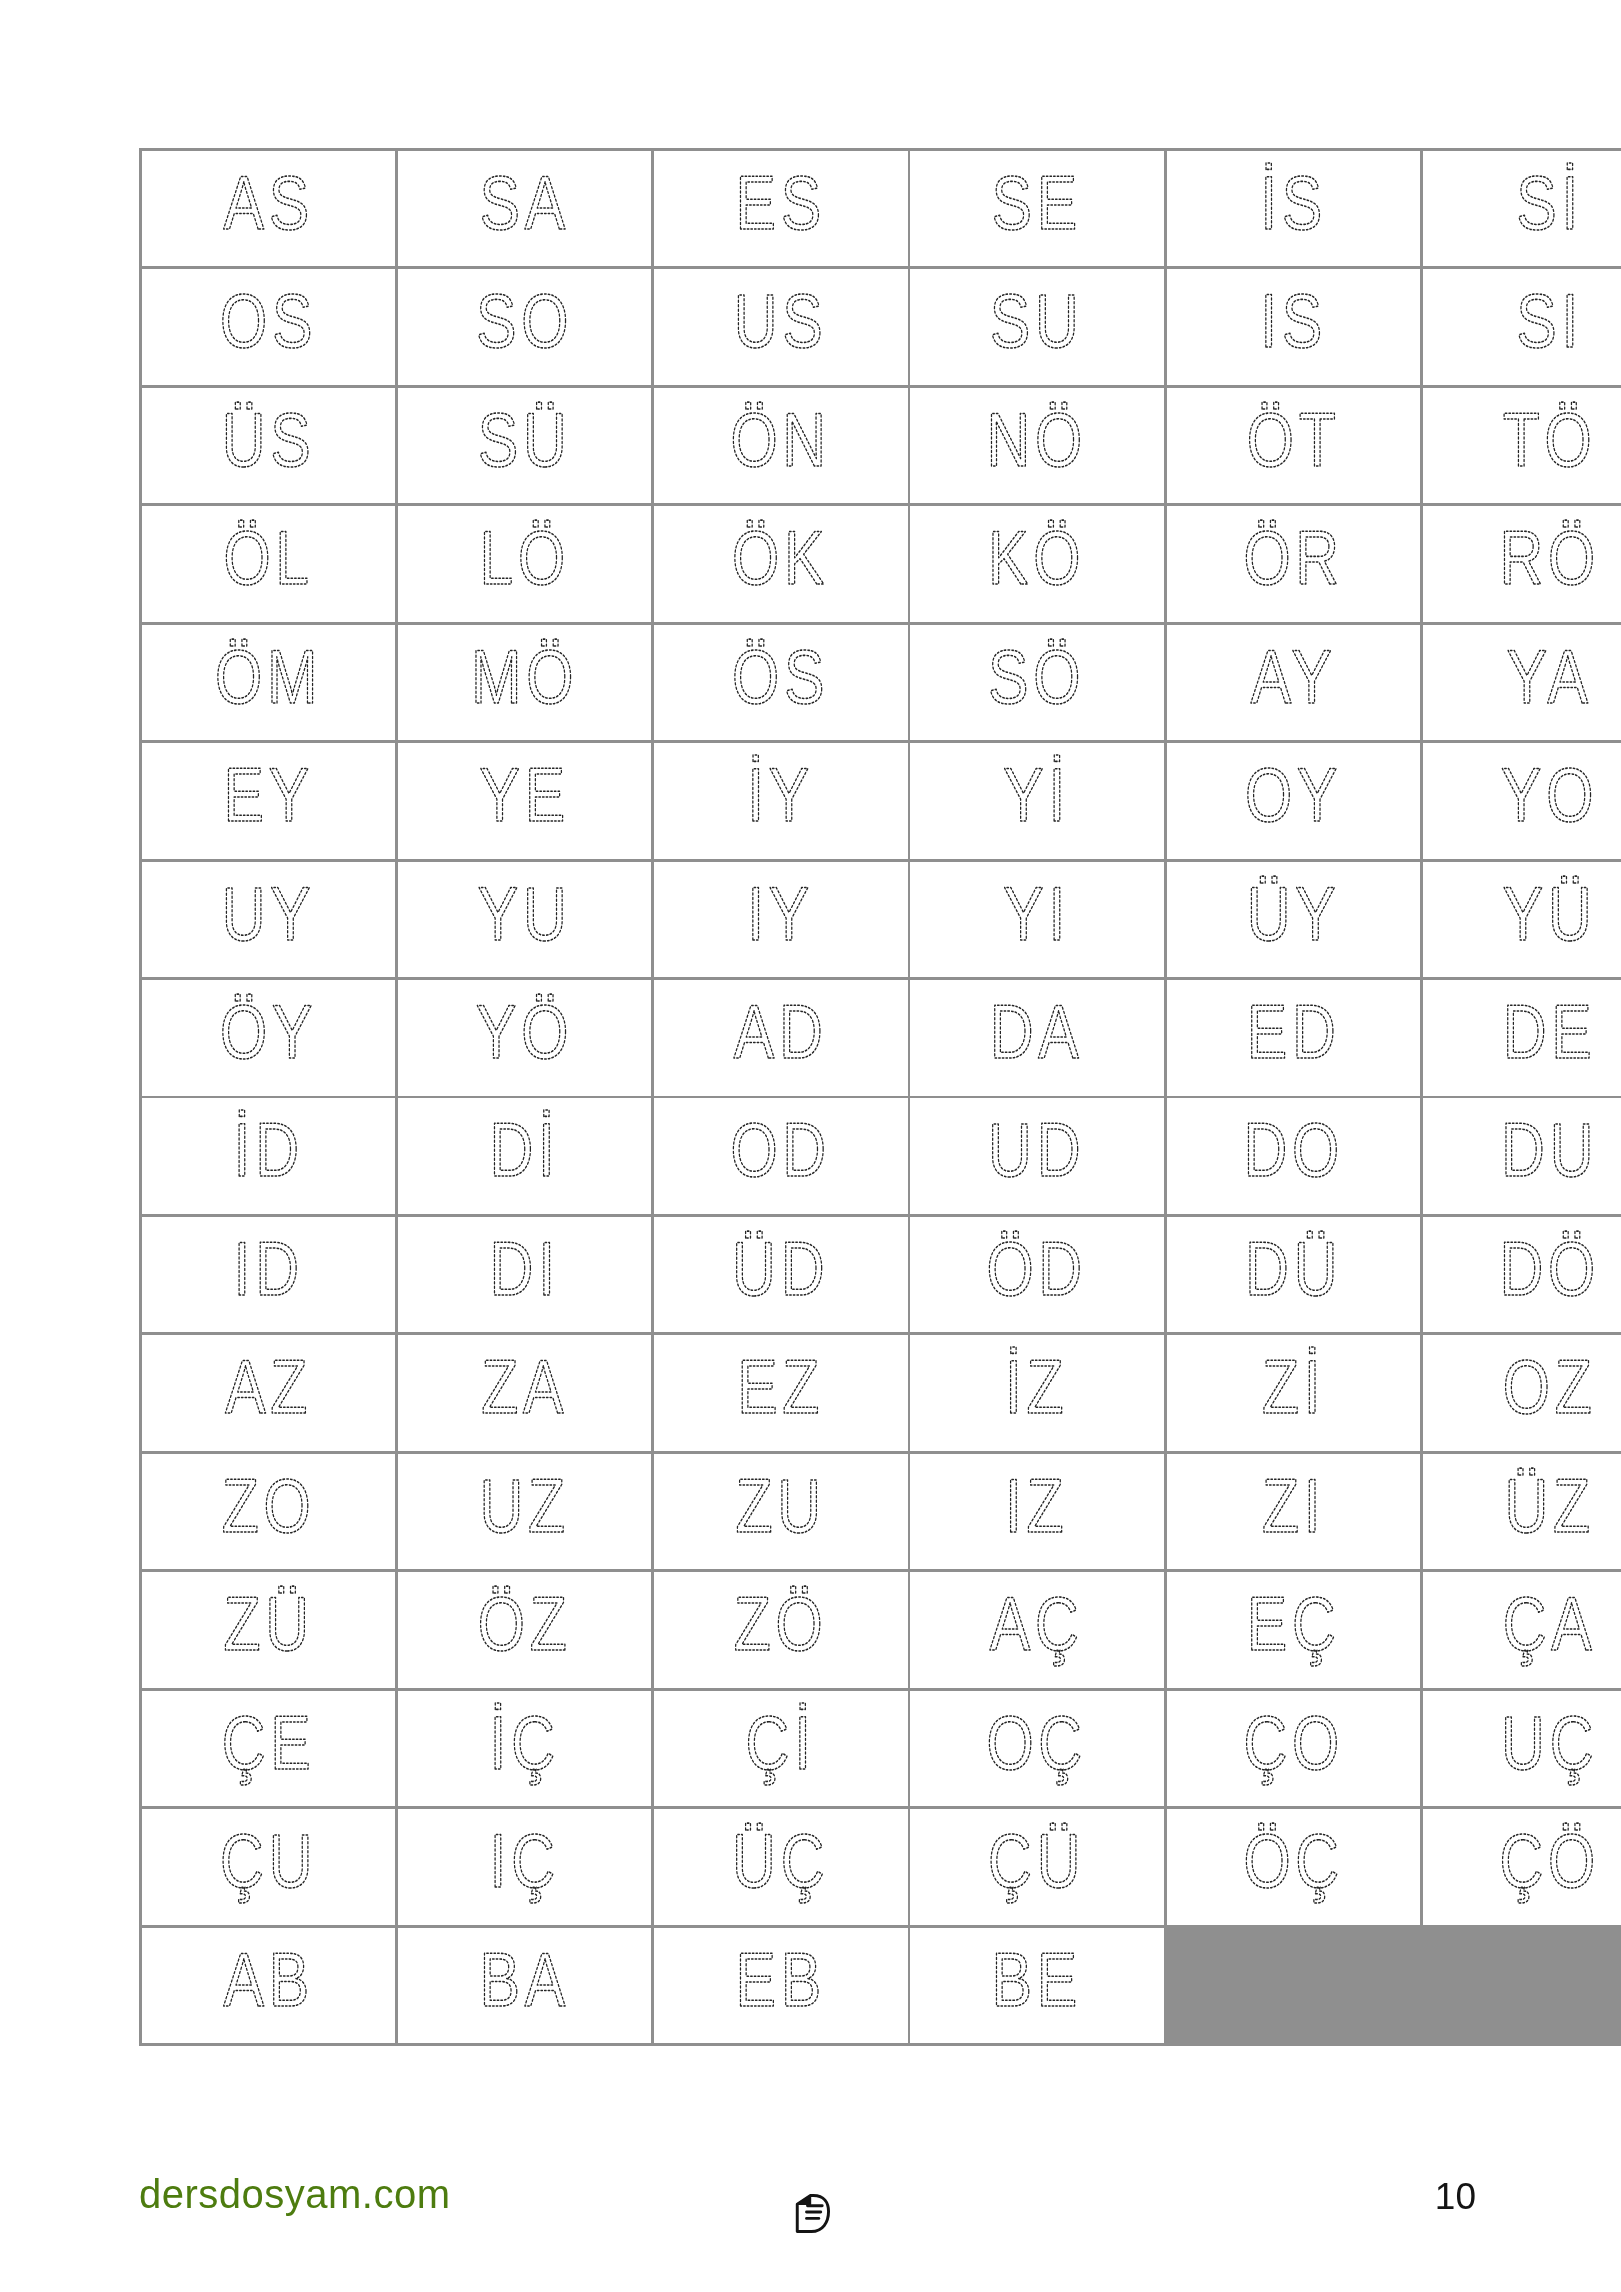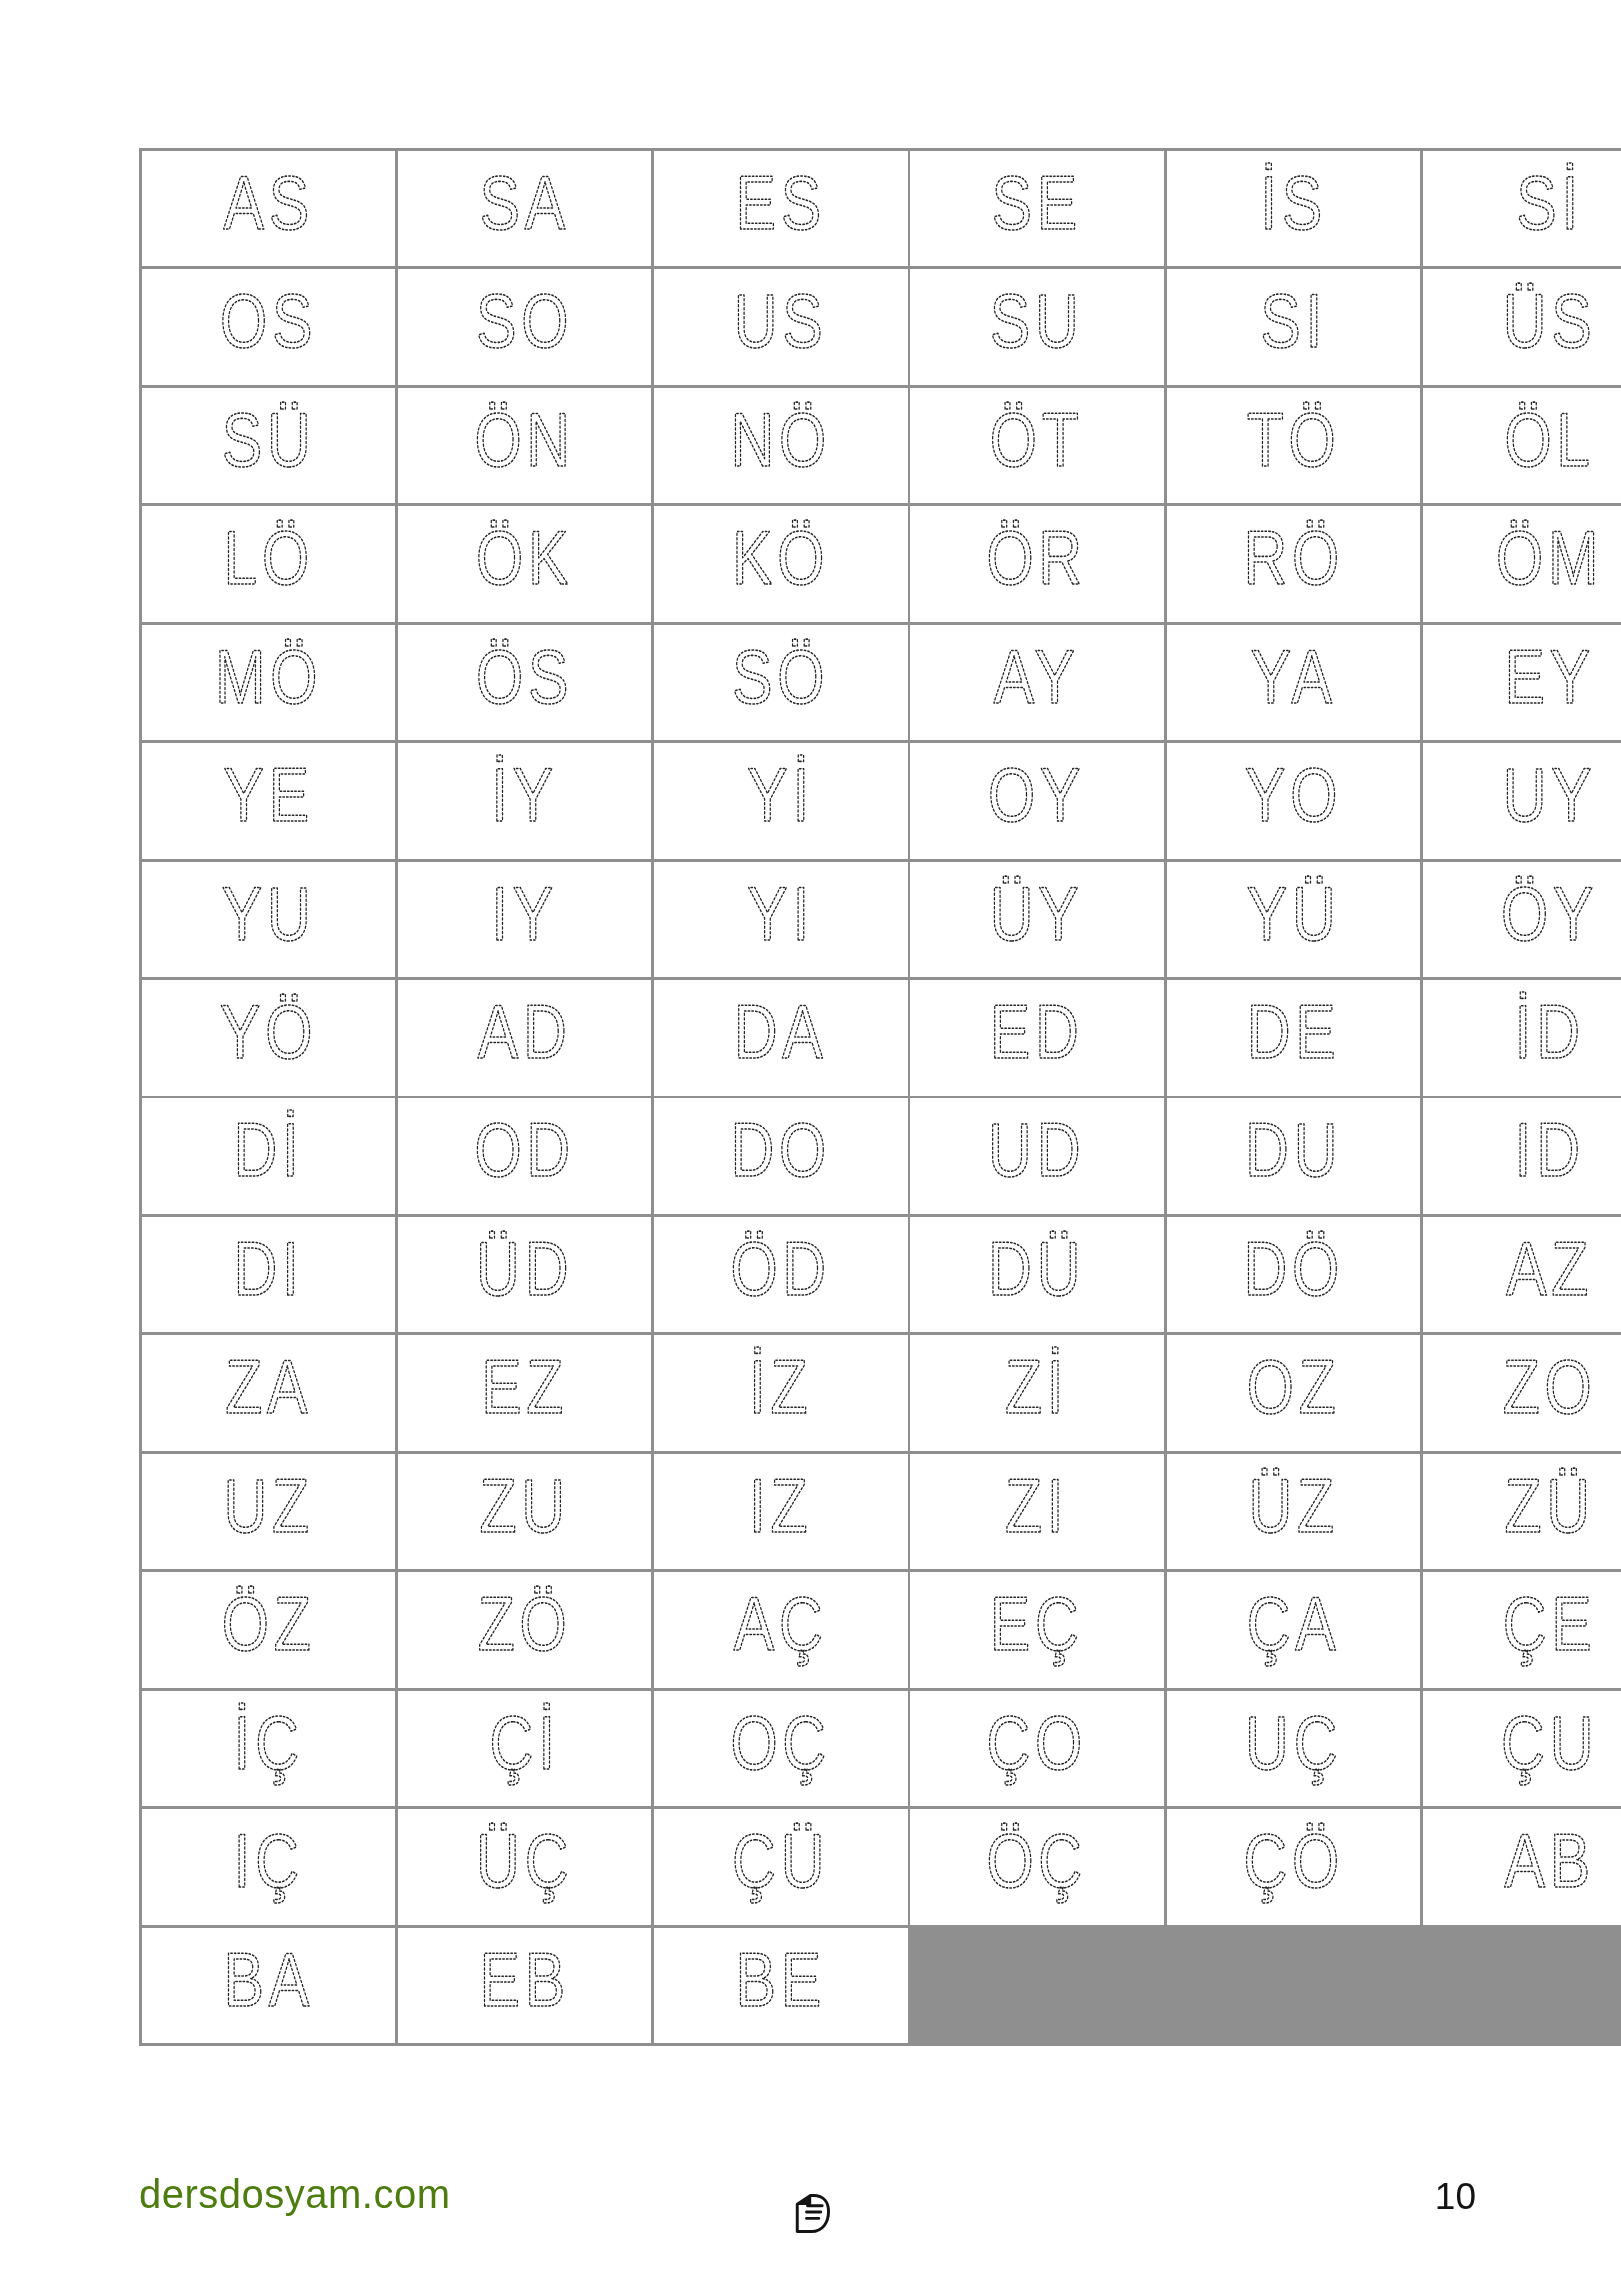--- a/index.html
+++ b/index.html
@@ -113,20 +113,27 @@
       <div class="cell">
         <svg viewBox="0 0 225 118" preserveAspectRatio="none">
           <g transform="translate(112.5 0) scale(0.7 1)">
             <text x="0" y="80" text-anchor="middle" class="trace-text" stroke="#242424">SU</text>
           </g>
         </svg>
       </div>
       <div class="cell">
         <svg viewBox="0 0 225 118" preserveAspectRatio="none">
           <g transform="translate(112.5 0) scale(0.7 1)">
+            <text x="0" y="80" text-anchor="middle" class="trace-text" stroke="#242424">IS</text>
+          </g>
+        </svg>
+      </div>
+      <div class="cell">
+        <svg viewBox="0 0 225 118" preserveAspectRatio="none">
+          <g transform="translate(112.5 0) scale(0.7 1)">
             <text x="0" y="80" text-anchor="middle" class="trace-text" stroke="#242424">SI</text>
           </g>
         </svg>
       </div>
       <div class="cell">
         <svg viewBox="0 0 225 118" preserveAspectRatio="none">
           <g transform="translate(112.5 0) scale(0.7 1)">
             <text x="0" y="80" text-anchor="middle" class="trace-text" stroke="#242424">ÜS</text>
           </g>
         </svg>
@@ -393,28 +400,28 @@
       <div class="cell">
         <svg viewBox="0 0 225 118" preserveAspectRatio="none">
           <g transform="translate(112.5 0) scale(0.7 1)">
             <text x="0" y="80" text-anchor="middle" class="trace-text" stroke="#242424">OD</text>
           </g>
         </svg>
       </div>
       <div class="cell">
         <svg viewBox="0 0 225 118" preserveAspectRatio="none">
           <g transform="translate(112.5 0) scale(0.7 1)">
+            <text x="0" y="80" text-anchor="middle" class="trace-text" stroke="#242424">UD</text>
+          </g>
+        </svg>
+      </div>
+      <div class="cell">
+        <svg viewBox="0 0 225 118" preserveAspectRatio="none">
+          <g transform="translate(112.5 0) scale(0.7 1)">
             <text x="0" y="80" text-anchor="middle" class="trace-text" stroke="#242424">DO</text>
-          </g>
-        </svg>
-      </div>
-      <div class="cell">
-        <svg viewBox="0 0 225 118" preserveAspectRatio="none">
-          <g transform="translate(112.5 0) scale(0.7 1)">
-            <text x="0" y="80" text-anchor="middle" class="trace-text" stroke="#242424">UD</text>
           </g>
         </svg>
       </div>
       <div class="cell">
         <svg viewBox="0 0 225 118" preserveAspectRatio="none">
           <g transform="translate(112.5 0) scale(0.7 1)">
             <text x="0" y="80" text-anchor="middle" class="trace-text" stroke="#242424">DU</text>
           </g>
         </svg>
       </div>

